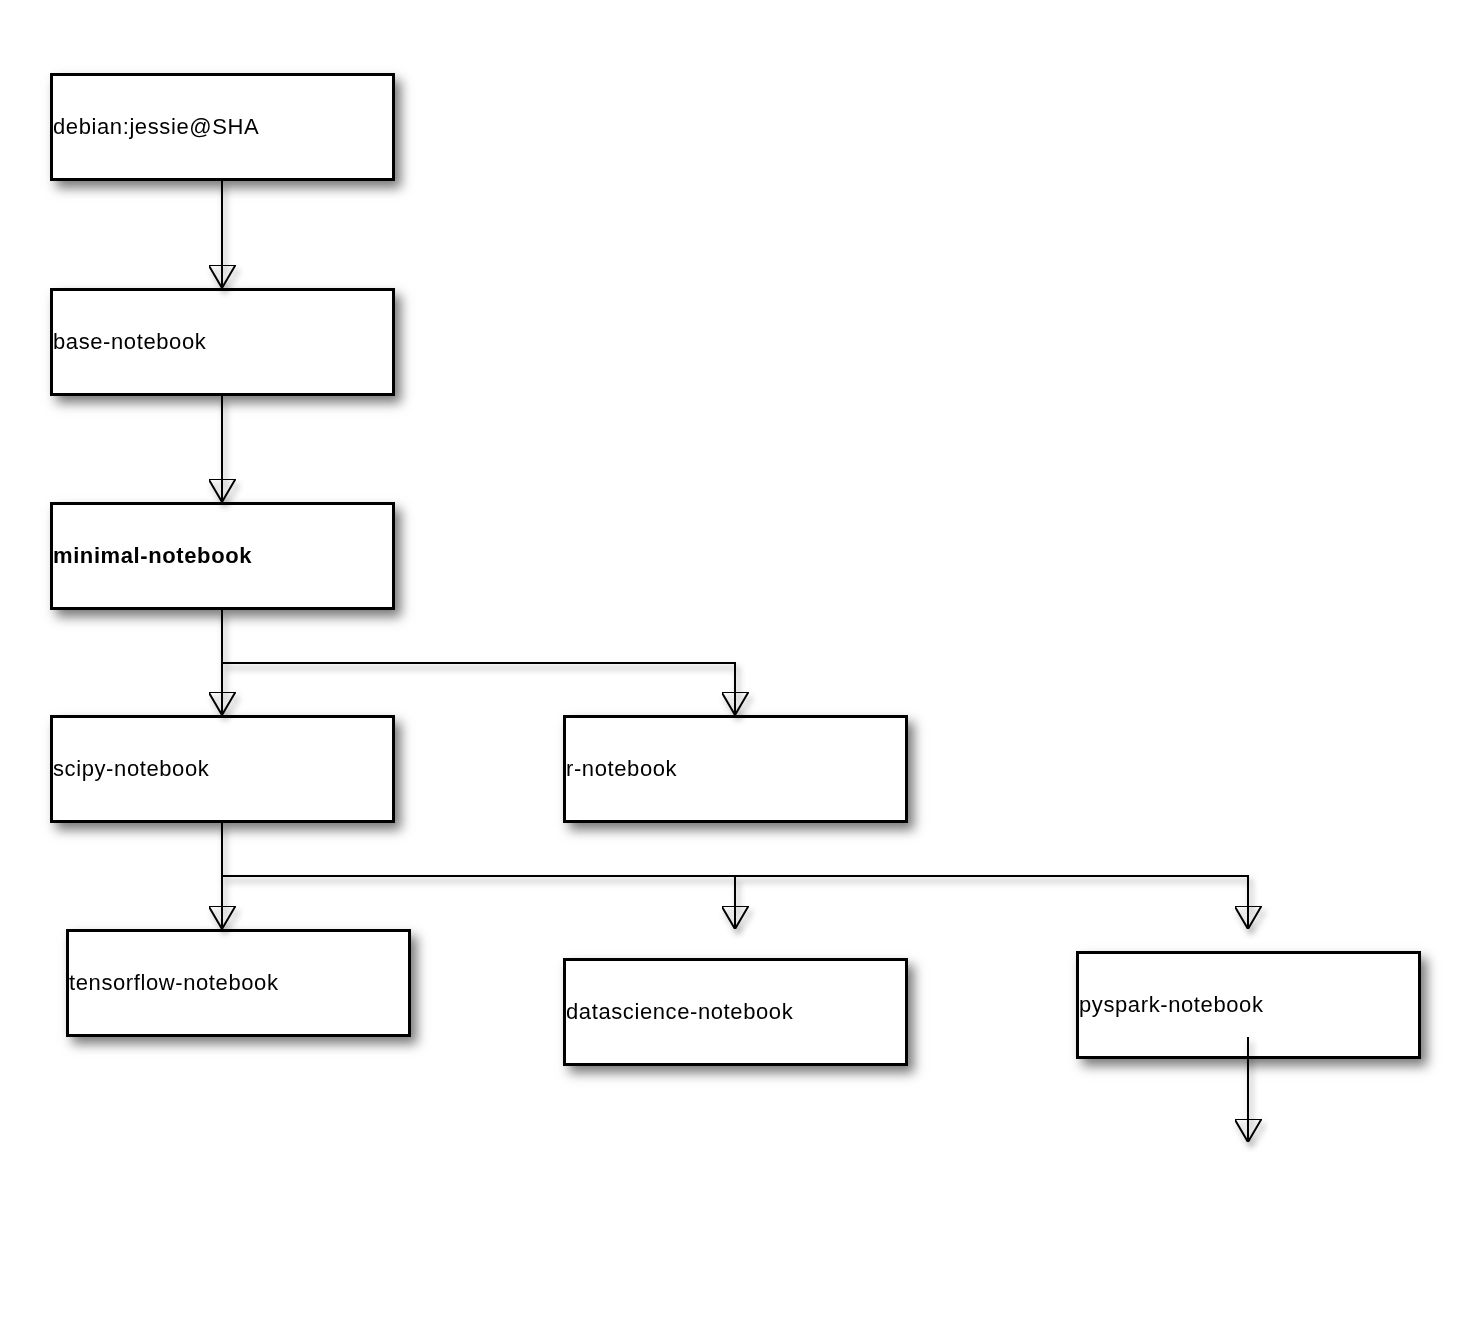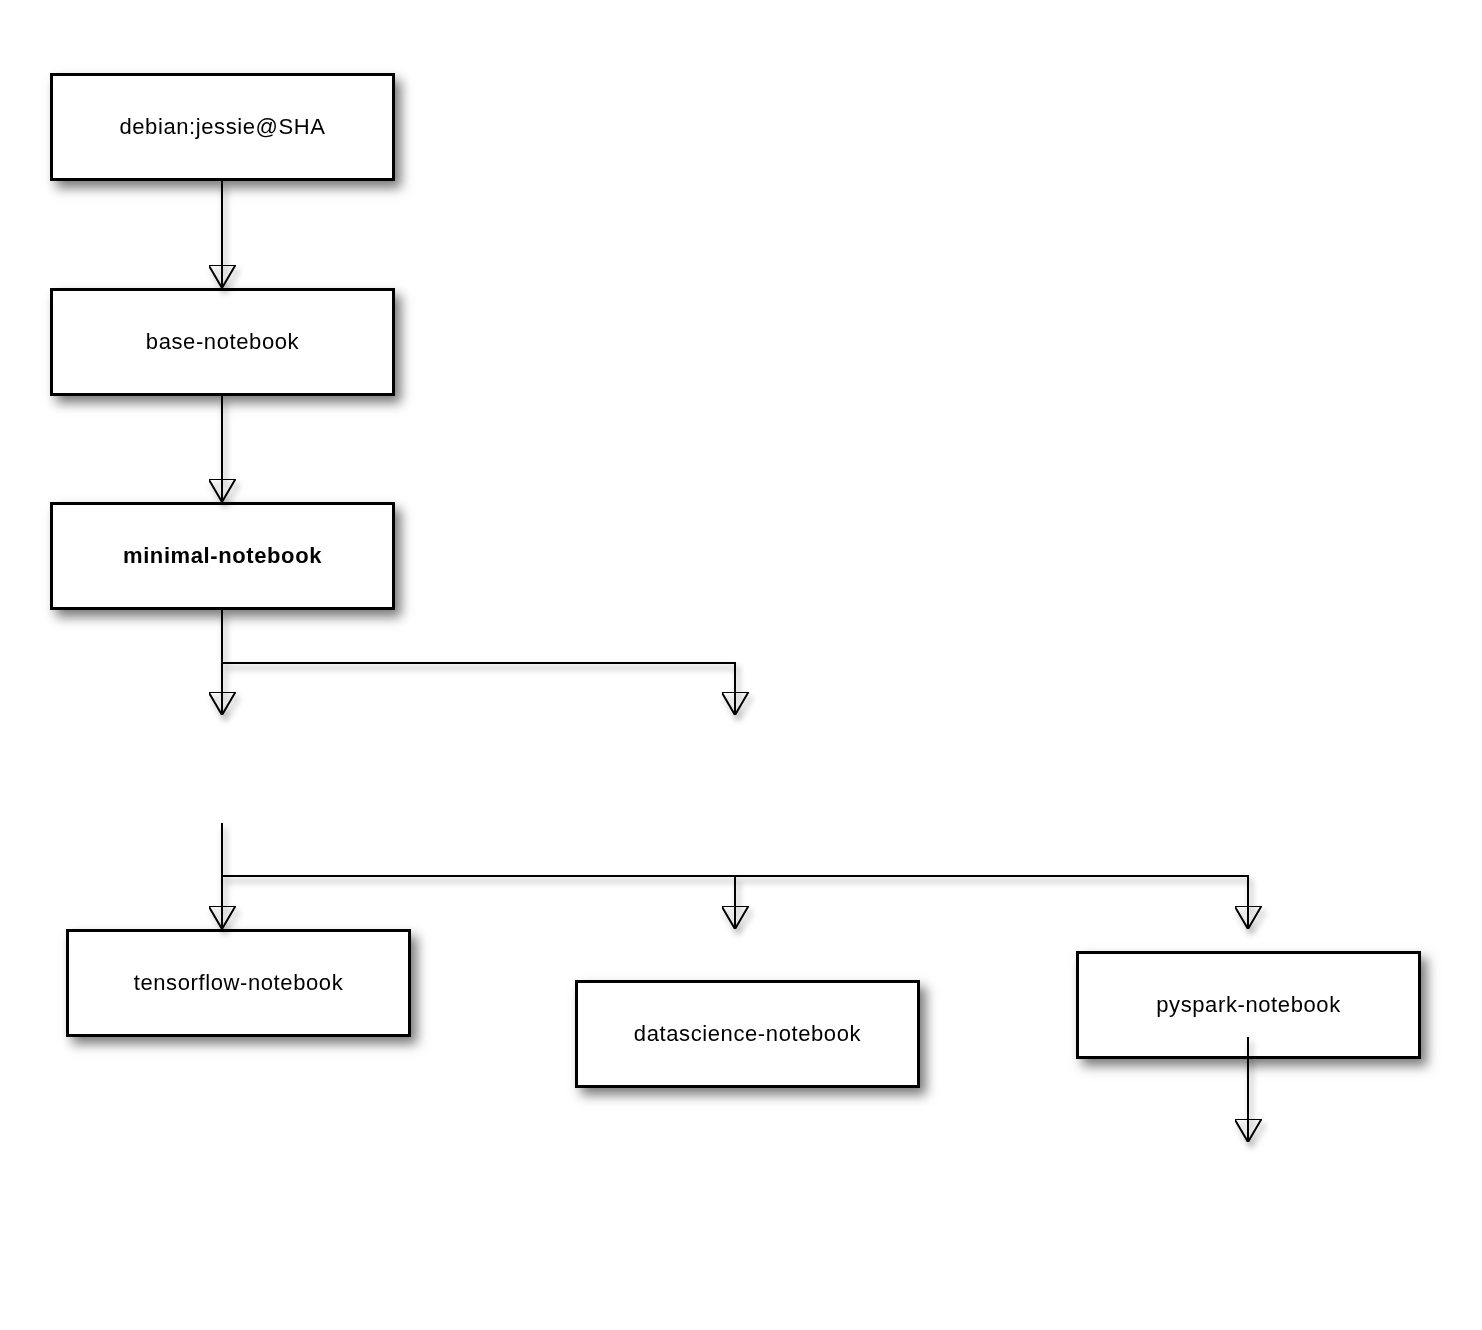--- a/index.html
+++ b/index.html
@@ -31,21 +31,21 @@
     position: absolute;
     z-index: 1;
     width: 345px;
     height: 108px;
     box-sizing: border-box;
     background: #ffffff;
     border: 3px solid #000000;
     box-shadow: 6px 7px 11px rgba(0,0,0,0.52);
     display: flex;
     align-items: center;
-    justify-content: center;
+    justify-content: flex-start;
   }
   .node .label {
     font-size: 22px;
     letter-spacing: 0.6px;
     color: #000000;
     white-space: nowrap;
   }
 </style>
 </head>
 <body>
@@ -57,27 +57,33 @@
   </div>
 
   <div class="node" style="left:50px; top:288px;">
     <span class="label">base-notebook</span>
   </div>
 
   <div class="node" style="left:50px; top:502px;font-weight:bold;">
     <span class="label">minimal-notebook</span>
   </div>
 
+  <div class="node" style="left:50px; top:715px;">
+    <span class="label">scipy-notebook</span>
+  </div>
 
+  <div class="node" style="left:563px; top:715px;">
+    <span class="label">r-notebook</span>
+  </div>
 
   <div class="node" style="left:66px; top:929px;">
     <span class="label">tensorflow-notebook</span>
   </div>
 
-  <div class="node" style="left:563px; top:980px;margin-left:12px;">
+  <div class="node" style="left:563px; top:958px;">
     <span class="label">datascience-notebook</span>
   </div>
 
   <div class="node" style="left:1076px; top:951px;">
     <span class="label">pyspark-notebook</span>
   </div>
 
 
   <svg class="edges" width="1482" height="1330" viewBox="0 0 1482 1330">
     <defs>

